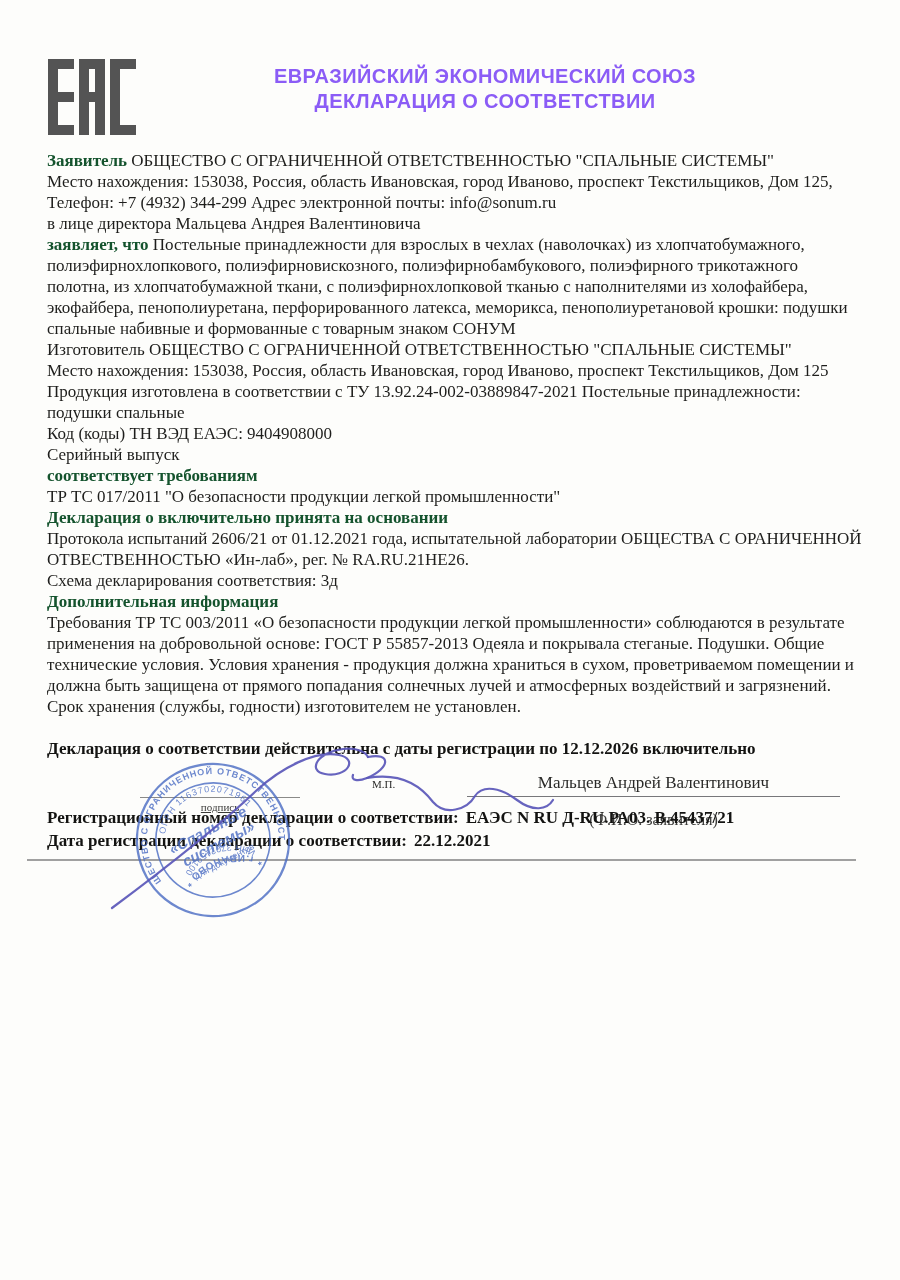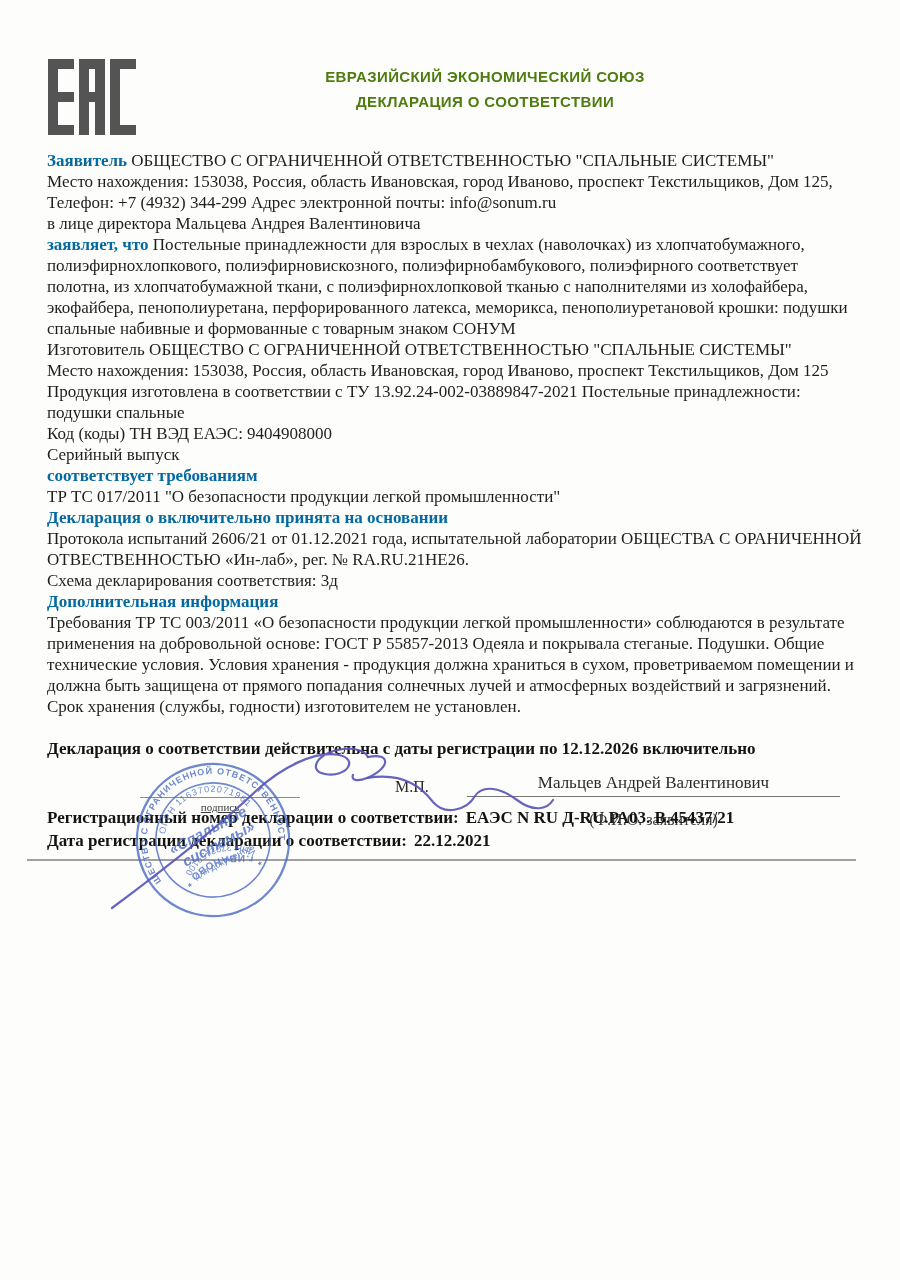--- a/index.html
+++ b/index.html
@@ -7,34 +7,34 @@
     position:relative;width:900px;height:1280px;margin:0 auto;
     background:#fdfdfb;overflow:hidden;
     font-family:"Liberation Serif", serif;color:#1e1e1c;
   }
   
   .eac{position:absolute;left:48px;top:58px;width:88px;height:78px;}
   
   .hdr{
     position:absolute;left:235px;top:64px;width:500px;text-align:center;
     font-family:"Liberation Sans", sans-serif;font-weight:bold;
-    font-size:15px;line-height:25px;color:#4d7c0f;letter-spacing:.4px;
+    font-size:20px;line-height:25px;color:#8b5cf6;letter-spacing:.4px;
   }
   
   .body-text{position:absolute;left:47px;top:150px;width:815px;}
   .body-text .line{
     font-size:17px;line-height:21px;white-space:nowrap;color:#1e1e1c;
   }
-  .body-text .line b{color:#0369a1;}
+  .body-text .line b{color:#14532d;}
   
   .validity{
     position:absolute;left:47px;top:739px;width:815px;
     font-size:17px;font-weight:bold;color:#131311;white-space:nowrap;
   }
-  .mp{position:absolute;left:395px;top:778px;font-size:16px;color:#2a2a28;}
+  .mp{position:absolute;left:372px;top:778px;font-size:11px;color:#2a2a28;}
   .sigline-left{position:absolute;left:140px;top:797px;width:160px;border-top:1.5px solid #8a8a88;}
   .sigcap-left{position:absolute;left:140px;top:801px;width:160px;text-align:center;font-size:11px;color:#3a3a38;text-decoration:underline;}
   .nameblock{
     position:absolute;left:467px;top:773px;width:373px;height:23px;
     text-align:center;font-size:17px;color:#2a2a28;border-bottom:1.5px solid #77777a;
   }
   .namecap{position:absolute;left:467px;top:799px;width:373px;text-align:center;font-size:16px;color:#3a3a38;margin-top:12px;}
   .regline{position:absolute;left:47px;font-size:17px;font-weight:bold;color:#131311;white-space:nowrap;}
   .regnum{top:808px;}
   .regdate{top:831px;}
@@ -80,21 +80,21 @@
 
       <div class="line"><b></b><span>Место нахождения: 153038, Россия, область Ивановская, город Иваново, проспект Текстильщиков, Дом 125,</span></div>
 
 
       <div class="line"><b></b><span>Телефон: +7 (4932) 344-299 Адрес электронной почты: info@sonum.ru</span></div>
 
       <div class="line"><b></b><span>в лице директора Мальцева Андрея Валентиновича</span></div>
 
       <div class="line"><b>заявляет, что</b><span> Постельные принадлежности для взрослых в чехлах (наволочках)  из хлопчатобумажного,</span></div>
 
-      <div class="line"><b></b><span>полиэфирнохлопкового, полиэфирновискозного, полиэфирнобамбукового, полиэфирного соответствует</span></div>
+      <div class="line"><b></b><span>полиэфирнохлопкового, полиэфирновискозного, полиэфирнобамбукового, полиэфирного трикотажного</span></div>
 
       <div class="line"><b></b><span>полотна, из хлопчатобумажной ткани, с полиэфирнохлопковой тканью с наполнителями из холофайбера,</span></div>
 
       <div class="line"><b></b><span>экофайбера, пенополиуретана, перфорированного латекса, меморикса, пенополиуретановой крошки: подушки</span></div>
 
       <div class="line"><b></b><span>спальные набивные и формованные с товарным знаком СОНУМ</span></div>
 
       <div class="line"><b></b><span>Изготовитель ОБЩЕСТВО С ОГРАНИЧЕННОЙ ОТВЕТСТВЕННОСТЬЮ "СПАЛЬНЫЕ СИСТЕМЫ"</span></div>
 
       <div class="line"><b></b><span>Место нахождения: 153038, Россия, область Ивановская, город Иваново, проспект Текстильщиков, Дом 125</span></div>

